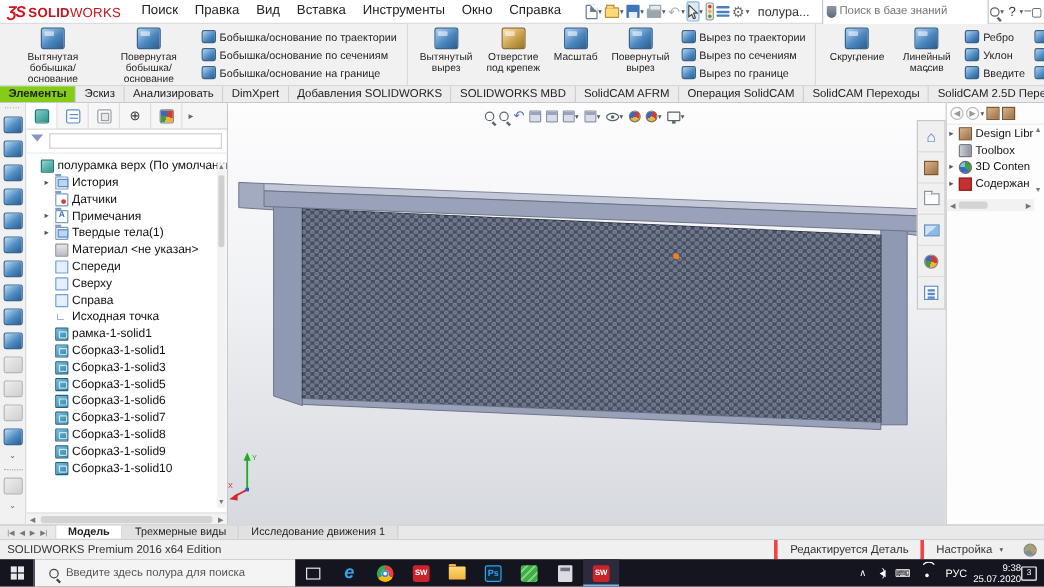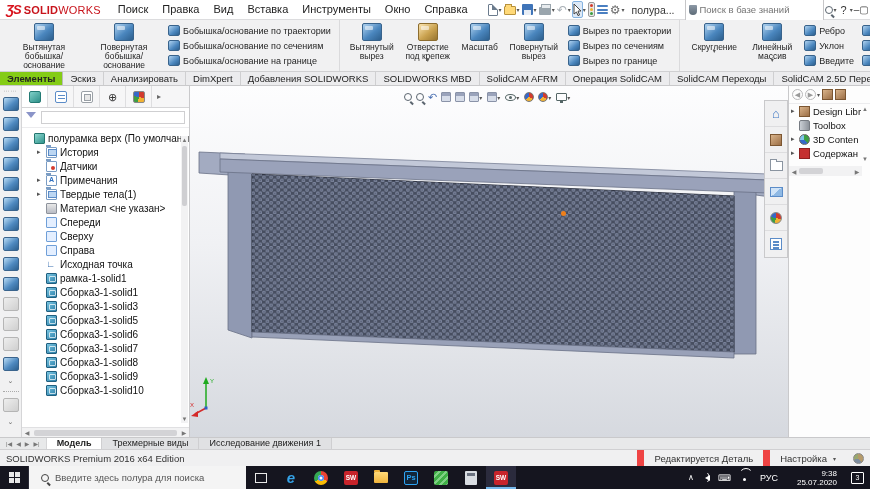--- a/index.html
+++ b/index.html
@@ -153,21 +153,21 @@
 
 #doctabs{position:absolute;left:0;top:437px;width:870px;height:12px;background:#e8e9ea;border-top:1px solid #c9c9cb;display:flex;align-items:stretch;font-size:9px}
 #tabnav{display:flex;align-items:center;color:#777;font-size:6px;padding:0 4px;border-right:1px solid #d5d5d7}
 #tabnav span{margin:0 2px}
 .dtab{padding:0 10px;line-height:11px;border-right:1px solid #cfcfd1;background:#e0e1e3;color:#222;white-space:nowrap}
 .dtab.active{background:#fff;font-weight:bold}
 
 #statusbar{position:absolute;left:0;top:449px;width:870px;height:17px;background:#f0f0f1;border-top:1px solid #d0d0d2;display:flex;align-items:center;font-size:9.5px;color:#333}
 #statusbar .left{padding-left:6px}
 #statusbar .right{margin-left:auto;display:flex;align-items:center;height:100%}
-.stseg{padding:0 10px;border-left:7px solid #ef4444;height:100%;display:flex;align-items:center}
+.stseg{padding:0 10px;border-left:3px solid #ef4444;height:100%;display:flex;align-items:center}
 .st-globe{width:11px;height:11px;border-radius:50%;background:conic-gradient(#b59a6a 0 40%,#7d8da0 0 70%,#9aa86f 0);border:1px solid #888;margin:0 6px}
 
 #taskbar{position:absolute;left:0;top:466px;width:870px;height:23px;background:#15151f;display:flex;align-items:center}
 #startbtn{width:28px;height:23px;display:flex;align-items:center;justify-content:center}
 .winlogo{width:11px;height:11px;display:grid;grid-template-columns:5px 5px;grid-template-rows:5px 5px;gap:1px}
 .winlogo i{background:#e8e8e8}
 #tbsearch{width:218px;height:23px;background:#f4f4f4;display:flex;align-items:center;padding:0 6px;border-left:1px solid #2a2a36}
 #tbsearch .mag{border-color:#444}
 #tbsearch .mag::after{background:#444}
 #tbsearch span{font-size:9.5px;color:#555;margin-left:6px;white-space:nowrap}
@@ -187,21 +187,21 @@
 #tray{margin-left:auto;display:flex;align-items:center;color:#fff;height:100%}
 #tray .titem{margin:0 4px;display:flex;align-items:center}
 .chevup{font-size:8px}
 .spk{width:0;height:0;border:3px solid transparent;border-right:5px solid #fff;position:relative}
 .spk::after{content:")";position:absolute;left:2px;top:-6px;font-size:9px;color:#fff}
 .kbd{font-size:9px}
 .wifi{position:relative;width:12px;height:9px}
 .wifi::before{content:"";position:absolute;left:0;bottom:0;width:12px;height:12px;border:1.5px solid #fff;border-radius:50%;clip-path:polygon(0 0,100% 0,50% 55%)}
 .wifi::after{content:"";position:absolute;left:4.5px;bottom:1px;width:3px;height:3px;border-radius:50%;background:#fff}
 #tray .lang{font-size:9px;margin:0 5px}
-#clock{font-size:8px;line-height:9px;text-align:right;margin:0 14px}
+#clock{font-size:8px;line-height:9px;text-align:right;margin:0 0}
 .notif{width:13px;height:12px;border:1px solid #fff;border-radius:1px;display:flex;align-items:center;justify-content:center;font-size:7px;margin-right:6px}
 
 #modelsvg{position:absolute;left:0;top:0}
 #orangedot{position:absolute;left:371px;top:125px;width:5px;height:5px;border-radius:50%;background:#ef7f1a;z-index:3}
 </style>
 </head>
 <body>
 
 <div id="titlebar">
   <div id="logo">

